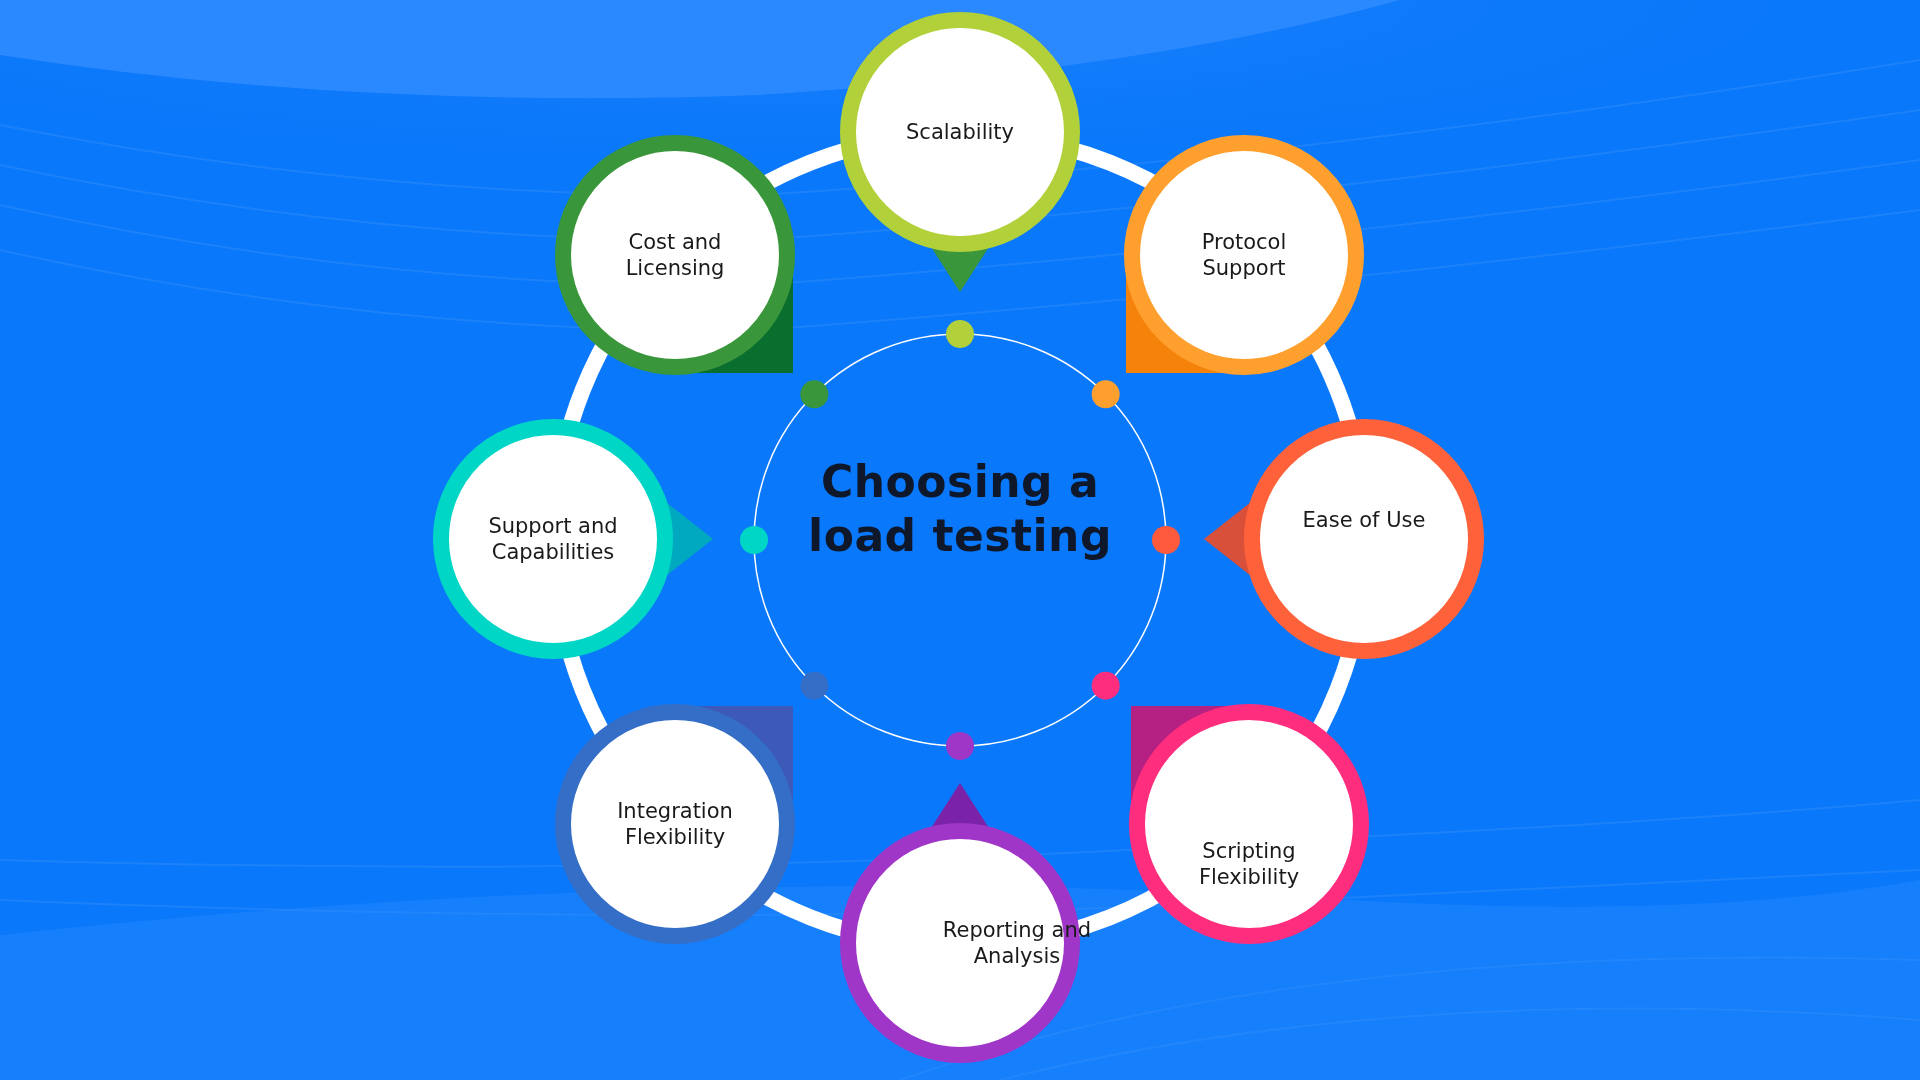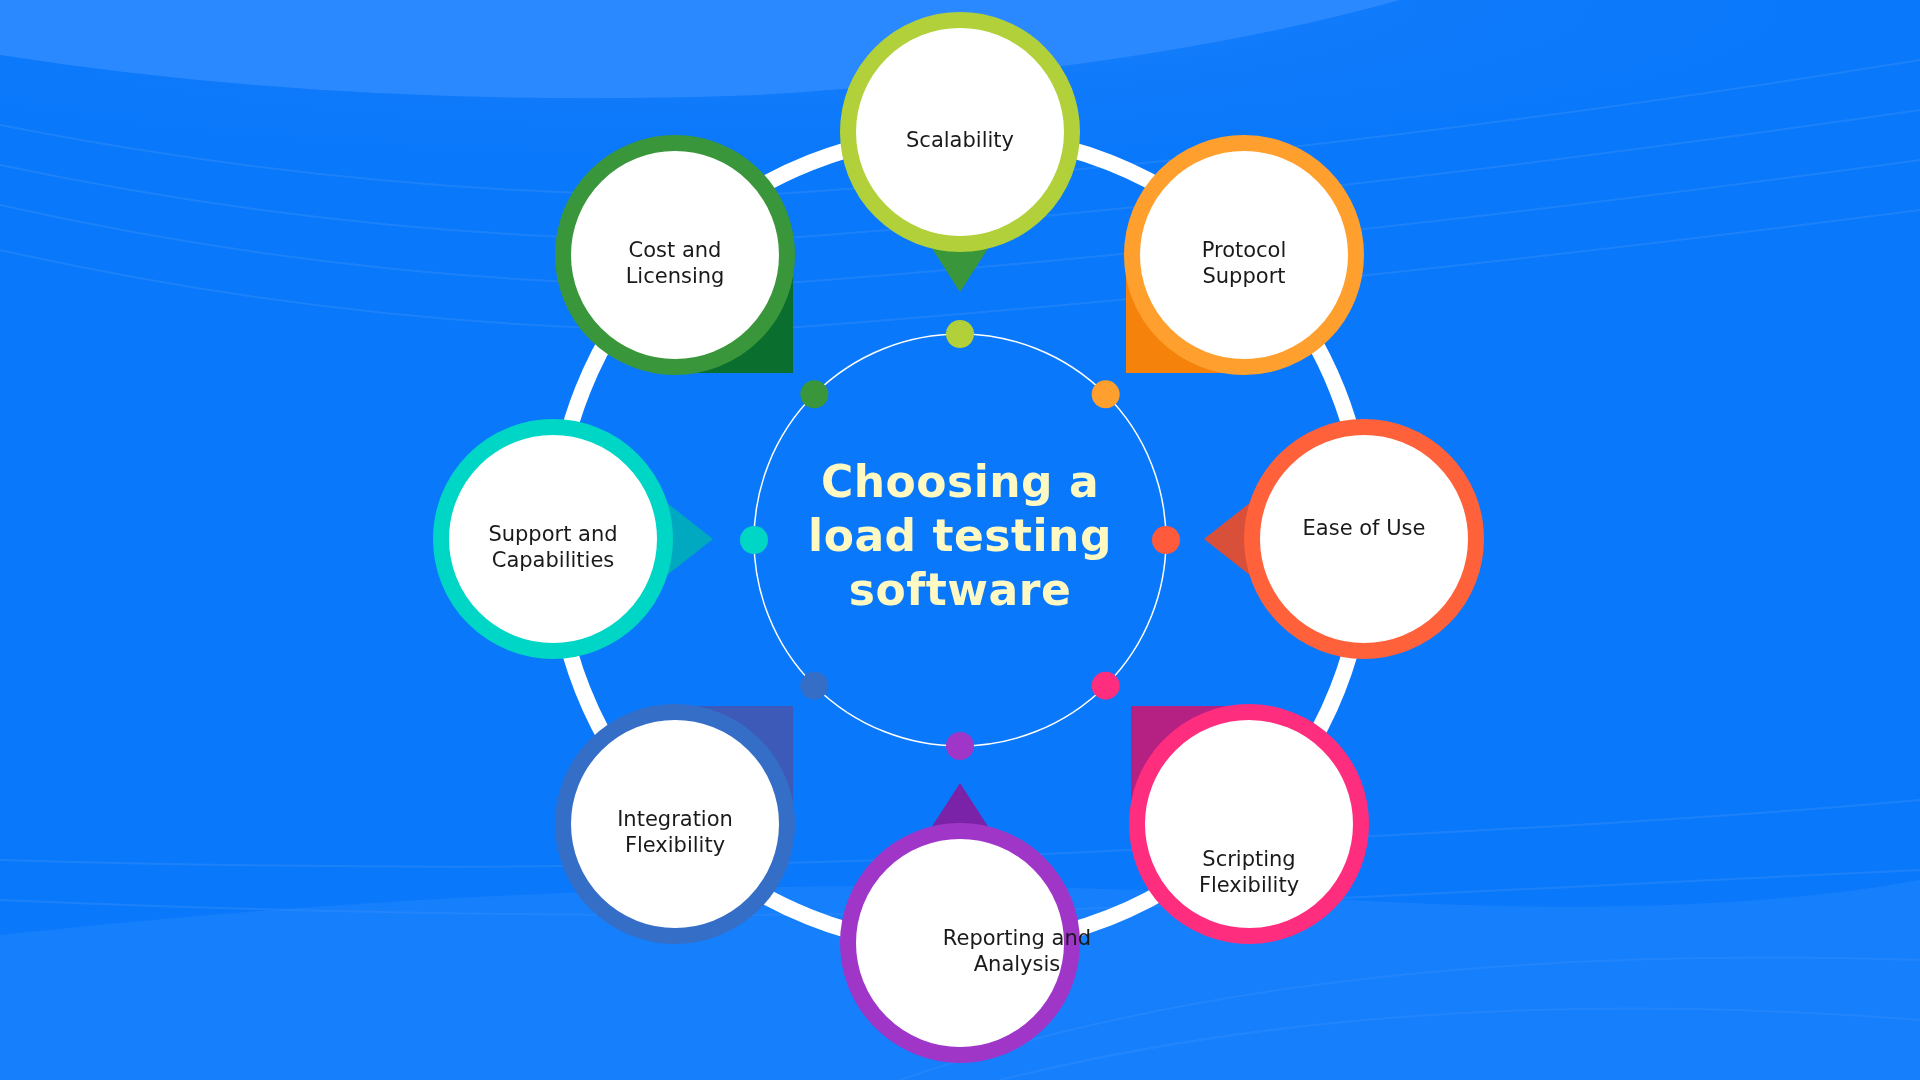--- a/index.html
+++ b/index.html
@@ -5,30 +5,29 @@
   html, body { margin: 0; padding: 0; }
   body {
     width: 1920px; height: 1080px; overflow: hidden; position: relative;
     background: #0a78fa;
     font-family: "Liberation Sans", "DejaVu Sans", sans-serif;
   }
   .bg { position: absolute; inset: 0; }
   .diagram { position: absolute; left: 0; top: 0; width: 1920px; height: 1080px; }
   .title {
     position: absolute; left: 760px; top: 455px; width: 400px;
-    text-align: center; color: #fef9c3; font-weight: bold;
+    text-align: center; color: #0f172a; font-weight: bold;
     font-family: "DejaVu Sans", sans-serif;
     font-size: 44px; line-height: 54px; letter-spacing: 0.5px;
   }
   .node-label {
     position: absolute; width: 200px; text-align: center;
     color: #1a1a1a; font-family: "DejaVu Sans", sans-serif;
     font-size: 21px; line-height: 26px;
     transform: translate(-50%, -50%);
-    margin-top: 8px;
   }
 </style>
 </head>
 <body>
 
 <svg class="bg" width="1920" height="1080" viewBox="0 0 1920 1080">
   <defs>
     <radialGradient id="topglow" cx="0.4" cy="0" r="0.6">
       <stop offset="0" stop-color="#3d92ff"></stop>
       <stop offset="1" stop-color="#0a78fa" stop-opacity="0"></stop>
@@ -81,21 +80,20 @@
       <circle cx="960" cy="943" r="112" fill="#ffffff" stroke="#a036c8" stroke-width="16"></circle>
       <circle cx="675" cy="824" r="112" fill="#ffffff" stroke="#356ec6" stroke-width="16"></circle>
       <circle cx="553" cy="539" r="112" fill="#ffffff" stroke="#00d6c6" stroke-width="16"></circle>
       <circle cx="675" cy="255" r="112" fill="#ffffff" stroke="#3a963a" stroke-width="16"></circle>
     </g>
 </svg>
 
 <div class="title">
   <div>Choosing a</div>
   <div>load testing</div>
-  <div>software</div>
 </div>
 
 <div id="labels">
     <div class="node-label" style="left: 960px; top: 132px;">
       <div>Scalability</div>
     </div>
     <div class="node-label" style="left: 1244px; top: 255px;">
       <div>Protocol</div>
       <div>Support</div>
     </div>

